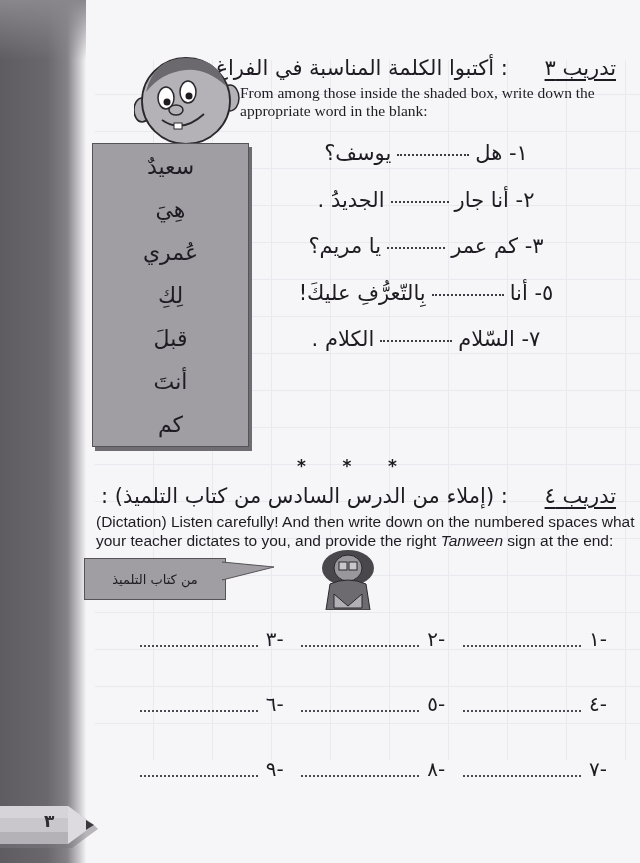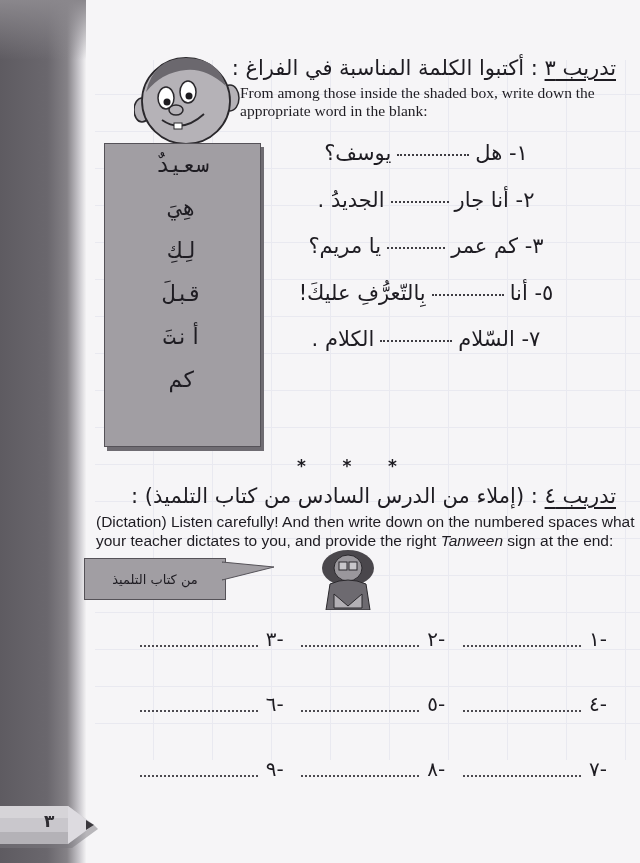--- a/index.html
+++ b/index.html
@@ -24,34 +24,33 @@
       repeating-linear-gradient(0deg, transparent 0 36px, #5b6aa8 36px 37px),
       repeating-linear-gradient(90deg, transparent 0 58px, #5b6aa8 58px 59px);
   }
   .rtl { direction: rtl; unicode-bidi: embed; }
 
   
   .ex3-title {
     position: absolute; right: 24px; top: 54px;
     font-size: 21px; line-height: 28px; white-space: nowrap;
   }
-  .ex-label { text-decoration: underline; text-underline-offset: 4px; }
+  .ex-label { text-decoration: underline; text-underline-offset: 4px; margin-left: 30px; }
   .ex3-instr {
     position: absolute; left: 240px; top: 84px; width: 390px;
     font-family: Liberation Serif, serif;
     font-size: 15.5px; line-height: 18px;
   }
   .boy-face { position: absolute; left: 134px; top: 54px; width: 106px; height: 92px; }
 
   .word-box {
-    position: absolute; left: 104px; top: 143px; width: 155px; height: 302px;
+    position: absolute; left: 92px; top: 143px; width: 155px; height: 302px;
     background: #a19ea3;
     border: 1px solid #555258;
     box-shadow: 3px 4px 0 #6f6c72;
-    font-family: Liberation Mono, monospace;
   }
   .word-box ul {
     list-style: none; margin: 0; padding: 0;
     display: flex; flex-direction: column; align-items: center;
   }
   .word-box li {
     font-size: 22px; line-height: 40px; height 40px; padding-top: 3px;
     direction: rtl;
   }
 
@@ -131,20 +130,21 @@
   <path d="M28 66 Q48 80 70 60" fill="none" stroke="#2a282c" stroke-width="1.8"></path>
   <rect x="40" y="69" width="8" height="6" fill="#fff" stroke="#2a282c" stroke-width="1"></rect>
 </svg>
 
 <div class="ex3-instr">From among those inside the shaded box, write down the appropriate word in the blank:</div>
 
 <div class="word-box">
   <ul>
     <li>سعيدٌ</li>
     <li>هِيَ</li>
+    <li>عُمري</li>
     <li>لِكِ</li>
     <li>قبلَ</li>
     <li>أنتَ</li>
     <li>كم</li>
   </ul>
 </div>
 
 <div class="sentences">
   <div class="sentence">
     <span>١-</span>

